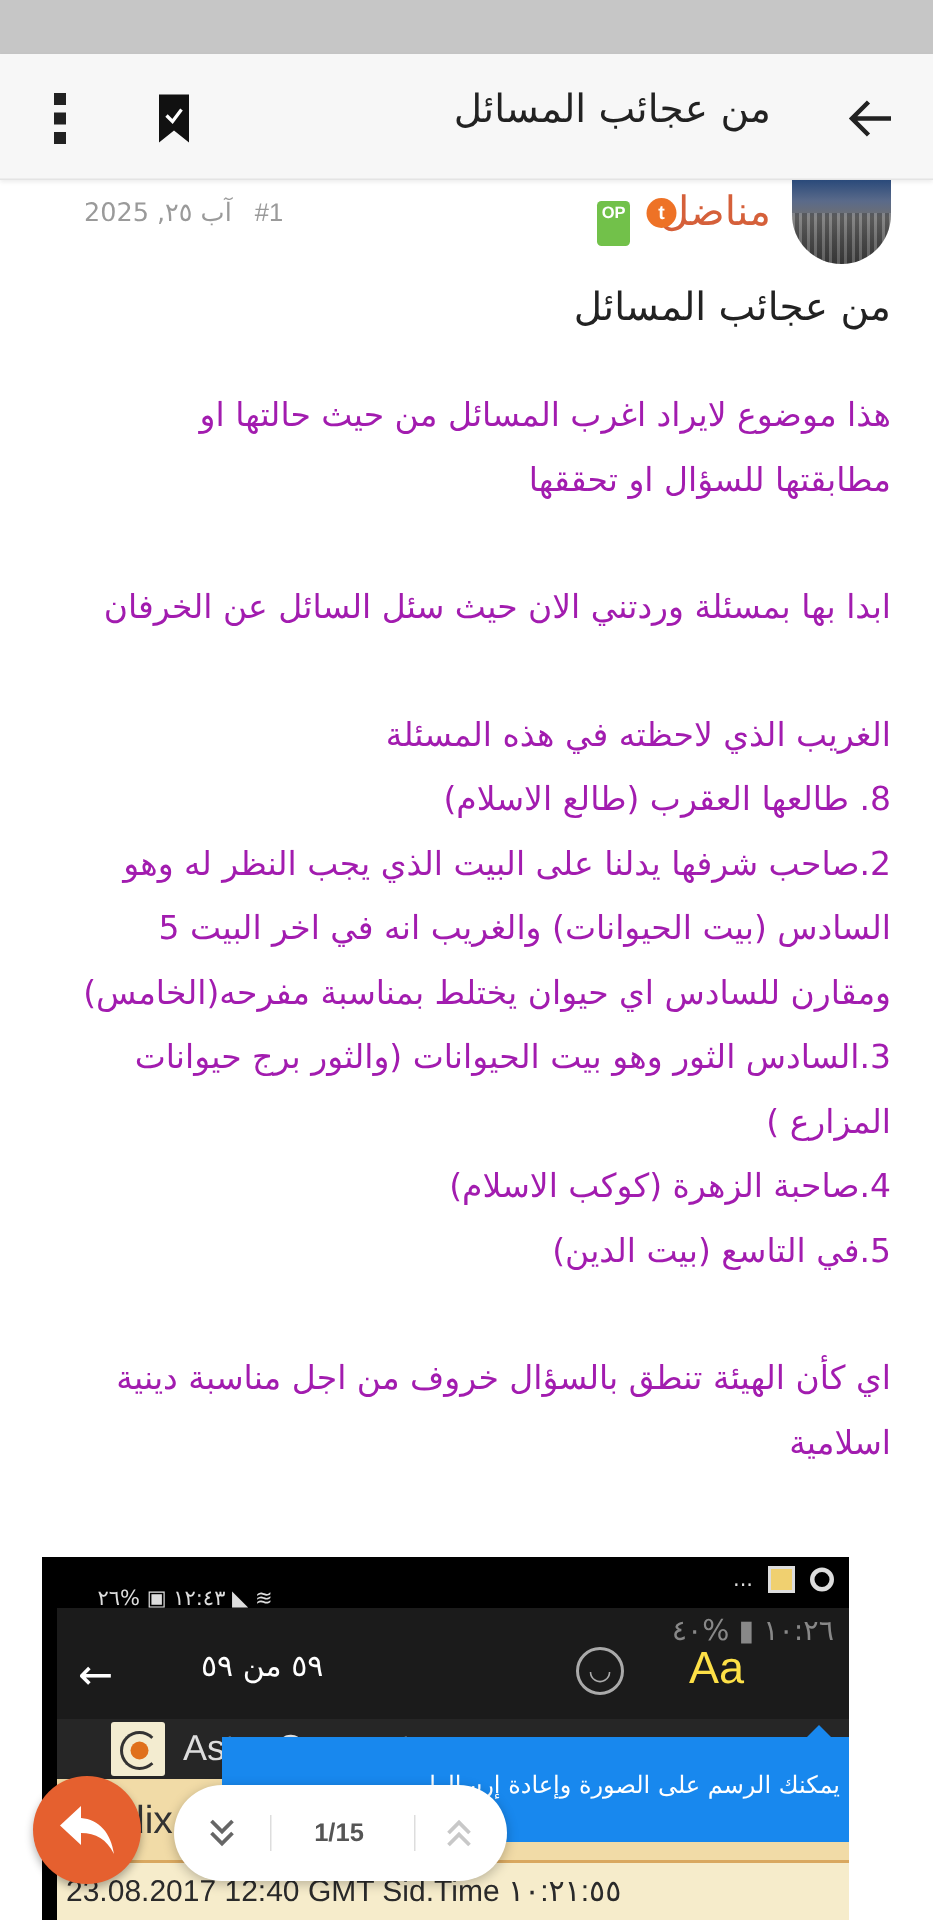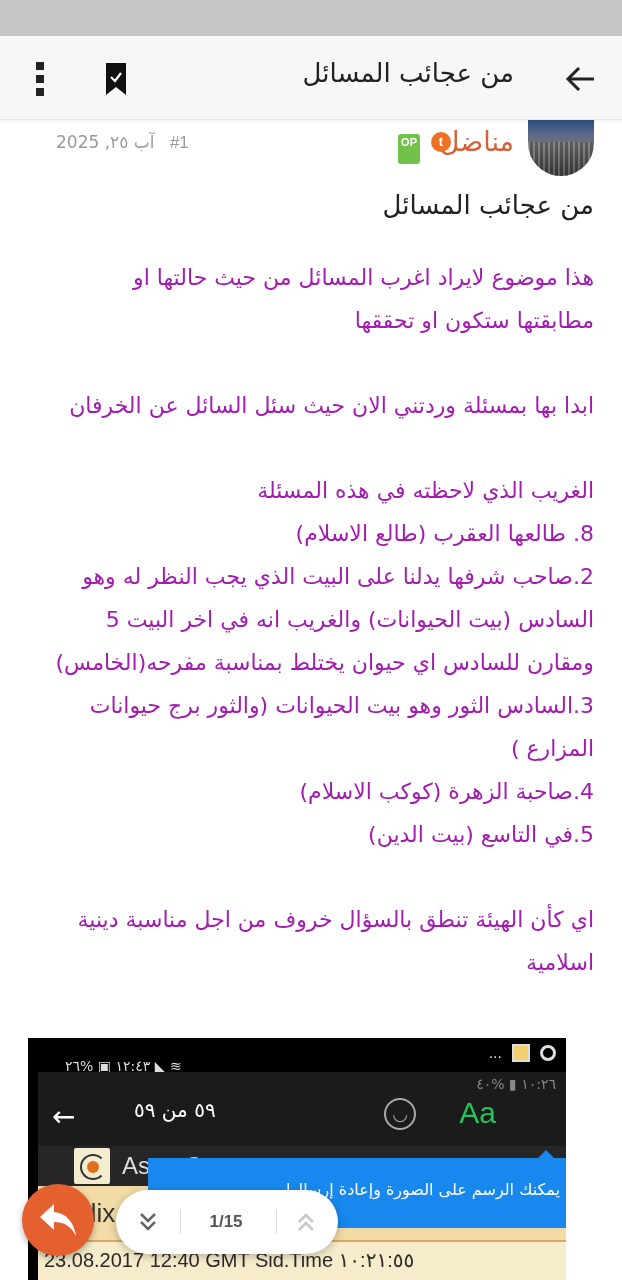--- a/index.html
+++ b/index.html
@@ -39,23 +39,23 @@
 
     .embedded-shot { position: absolute; left: 28px; top: 1038px; width: 538px; height: 242px; background: #000; overflow: hidden; }
     .es-status { height: 34px; background: #000; color: #ddd; font-size: 14px; position: relative; }
     .es-status .left { position: absolute; left: 14px; top: 20px; direction: ltr; letter-spacing: 1px; margin-left: 23px; }
     .es-status .right { position: absolute; right: 10px; top: 6px; display: flex; gap: 10px; align-items: center; }
     .es-status .sun { width: 18px; height: 18px; background: #f0d070; border: 2px solid #ddd; }
     .es-status .ring { width: 16px; height: 16px; border: 3px solid #ddd; border-radius: 50%; }
     .es-toolbar { position: absolute; top: 34px; left: 10px; right: 0; height: 74px; background: #1b1b1b; }
     .es-toolbar .back { position: absolute; left: 14px; top: 28px; color: #fff; font-size: 28px; }
     .es-toolbar .counter { position: absolute; left: 96px; top: 26px; color: #fff; font-size: 20px; direction: rtl; }
-    .es-toolbar .aa { position: absolute; right: 70px; top: 24px; color: #22c55e; font-size: 30px; font-family: "Liberation Sans", sans-serif; }
+    .es-toolbar .aa { position: absolute; right: 70px; top: 24px; color: #fde047; font-size: 30px; font-family: "Liberation Sans", sans-serif; }
     .es-toolbar .smile { position: absolute; right: 150px; top: 26px; width: 32px; height: 32px; border: 2px solid #aaa; border-radius: 50%; color:#aaa; text-align:center; line-height:28px; font-size: 18px; }
-    .es-toolbar .sys { position: absolute; right: 10px; top: 4px; color: #888; font-size: 14px; direction: ltr; }
+    .es-toolbar .sys { position: absolute; right: 10px; top: 4px; color: #888; font-size: 19px; direction: ltr; }
     .es-appbar { position: absolute; top: 108px; left: 10px; right: 0; height: 40px; background: #262626; }
     .es-appbar .logo { position: absolute; left: 36px; top: 2px; width: 36px; height: 36px; background: #f3ecd0;
       border-radius: 2px; }
     .es-appbar .logo::before { content: ""; position: absolute; left: 6px; top: 6px; width: 22px; height: 22px; border-radius: 50%;
       border: 2px solid #333; border-right-color: transparent; }
     .es-appbar .logo::after { content: ""; position: absolute; left: 13px; top: 13px; width: 12px; height: 12px; border-radius: 50%; background: #e0701c; }
     .es-appbar .name { position: absolute; left: 84px; top: 6px; color: #ddd; font-size: 24px; font-family: "Liberation Sans", sans-serif; }
     .es-body { position: absolute; top: 148px; left: 10px; right: 0; bottom: 0; background: #f6eccb; }
     .es-tab-row { position: absolute; top: 0; left: 0; right: 0; height: 56px; background: #f1dba7; border-bottom: 2px solid #d9a860; }
     .es-tab-row .dix { position: absolute; left: 44px; top: 12px; color: #333; font-size: 26px; font-family: "Liberation Sans", sans-serif; }
@@ -111,21 +111,21 @@
   <div class="post-meta">
     <span class="num">#1</span>
     <span>آب ٢٥, 2025</span>
   </div>
 </section>
 
 <h1 class="post-title" style="font-weight:normal;">من عجائب المسائل</h1>
 
 <article class="body-text">
   <p>هذا موضوع لايراد اغرب المسائل من حيث حالتها او</p>
-  <p>مطابقتها ستكون او تحققها</p>
+  <p>مطابقتها للسؤال او تحققها</p>
   <div class="gap"></div>
   <p>ابدا بها بمسئلة وردتني الان حيث سئل السائل عن الخرفان</p>
   <div class="gap"></div>
   <p>الغريب الذي لاحظته في هذه المسئلة</p>
   <p>8. طالعها العقرب (طالع الاسلام)</p>
   <p>2.صاحب شرفها يدلنا على البيت الذي يجب النظر له وهو</p>
   <p>السادس (بيت الحيوانات) والغريب انه في اخر البيت 5</p>
   <p>ومقارن للسادس اي حيوان يختلط بمناسبة مفرحه(الخامس)</p>
   <p>3.السادس الثور وهو بيت الحيوانات (والثور برج حيوانات</p>
   <p>المزارع )</p>

